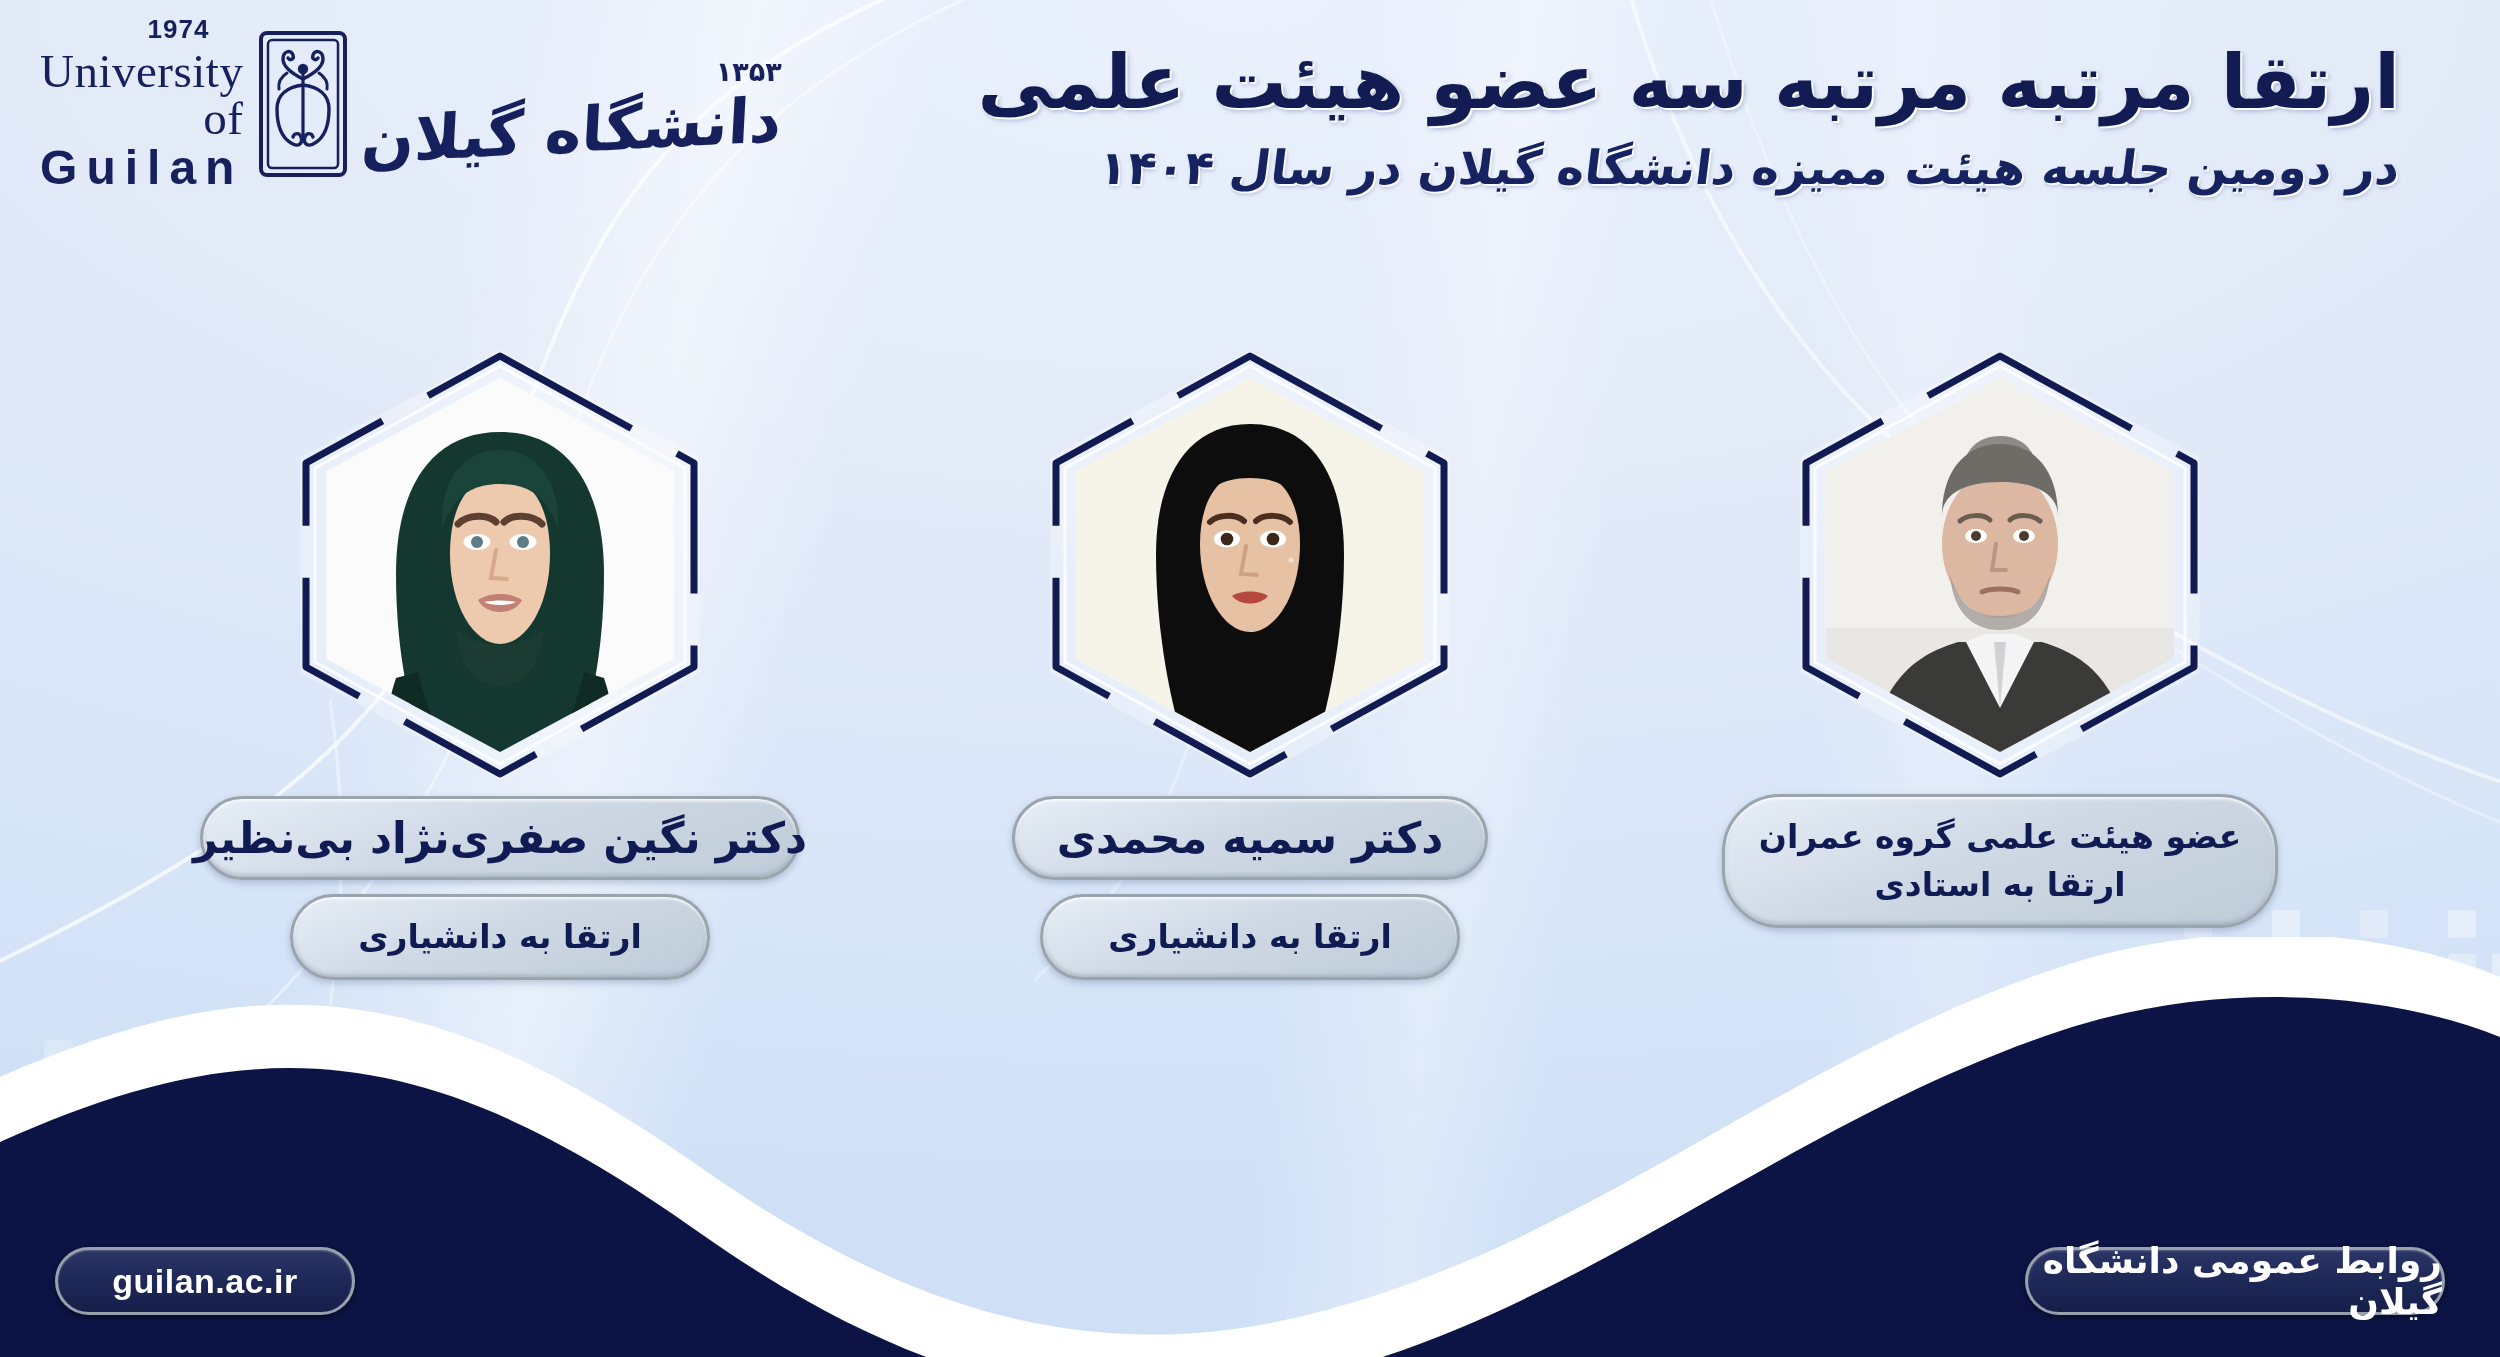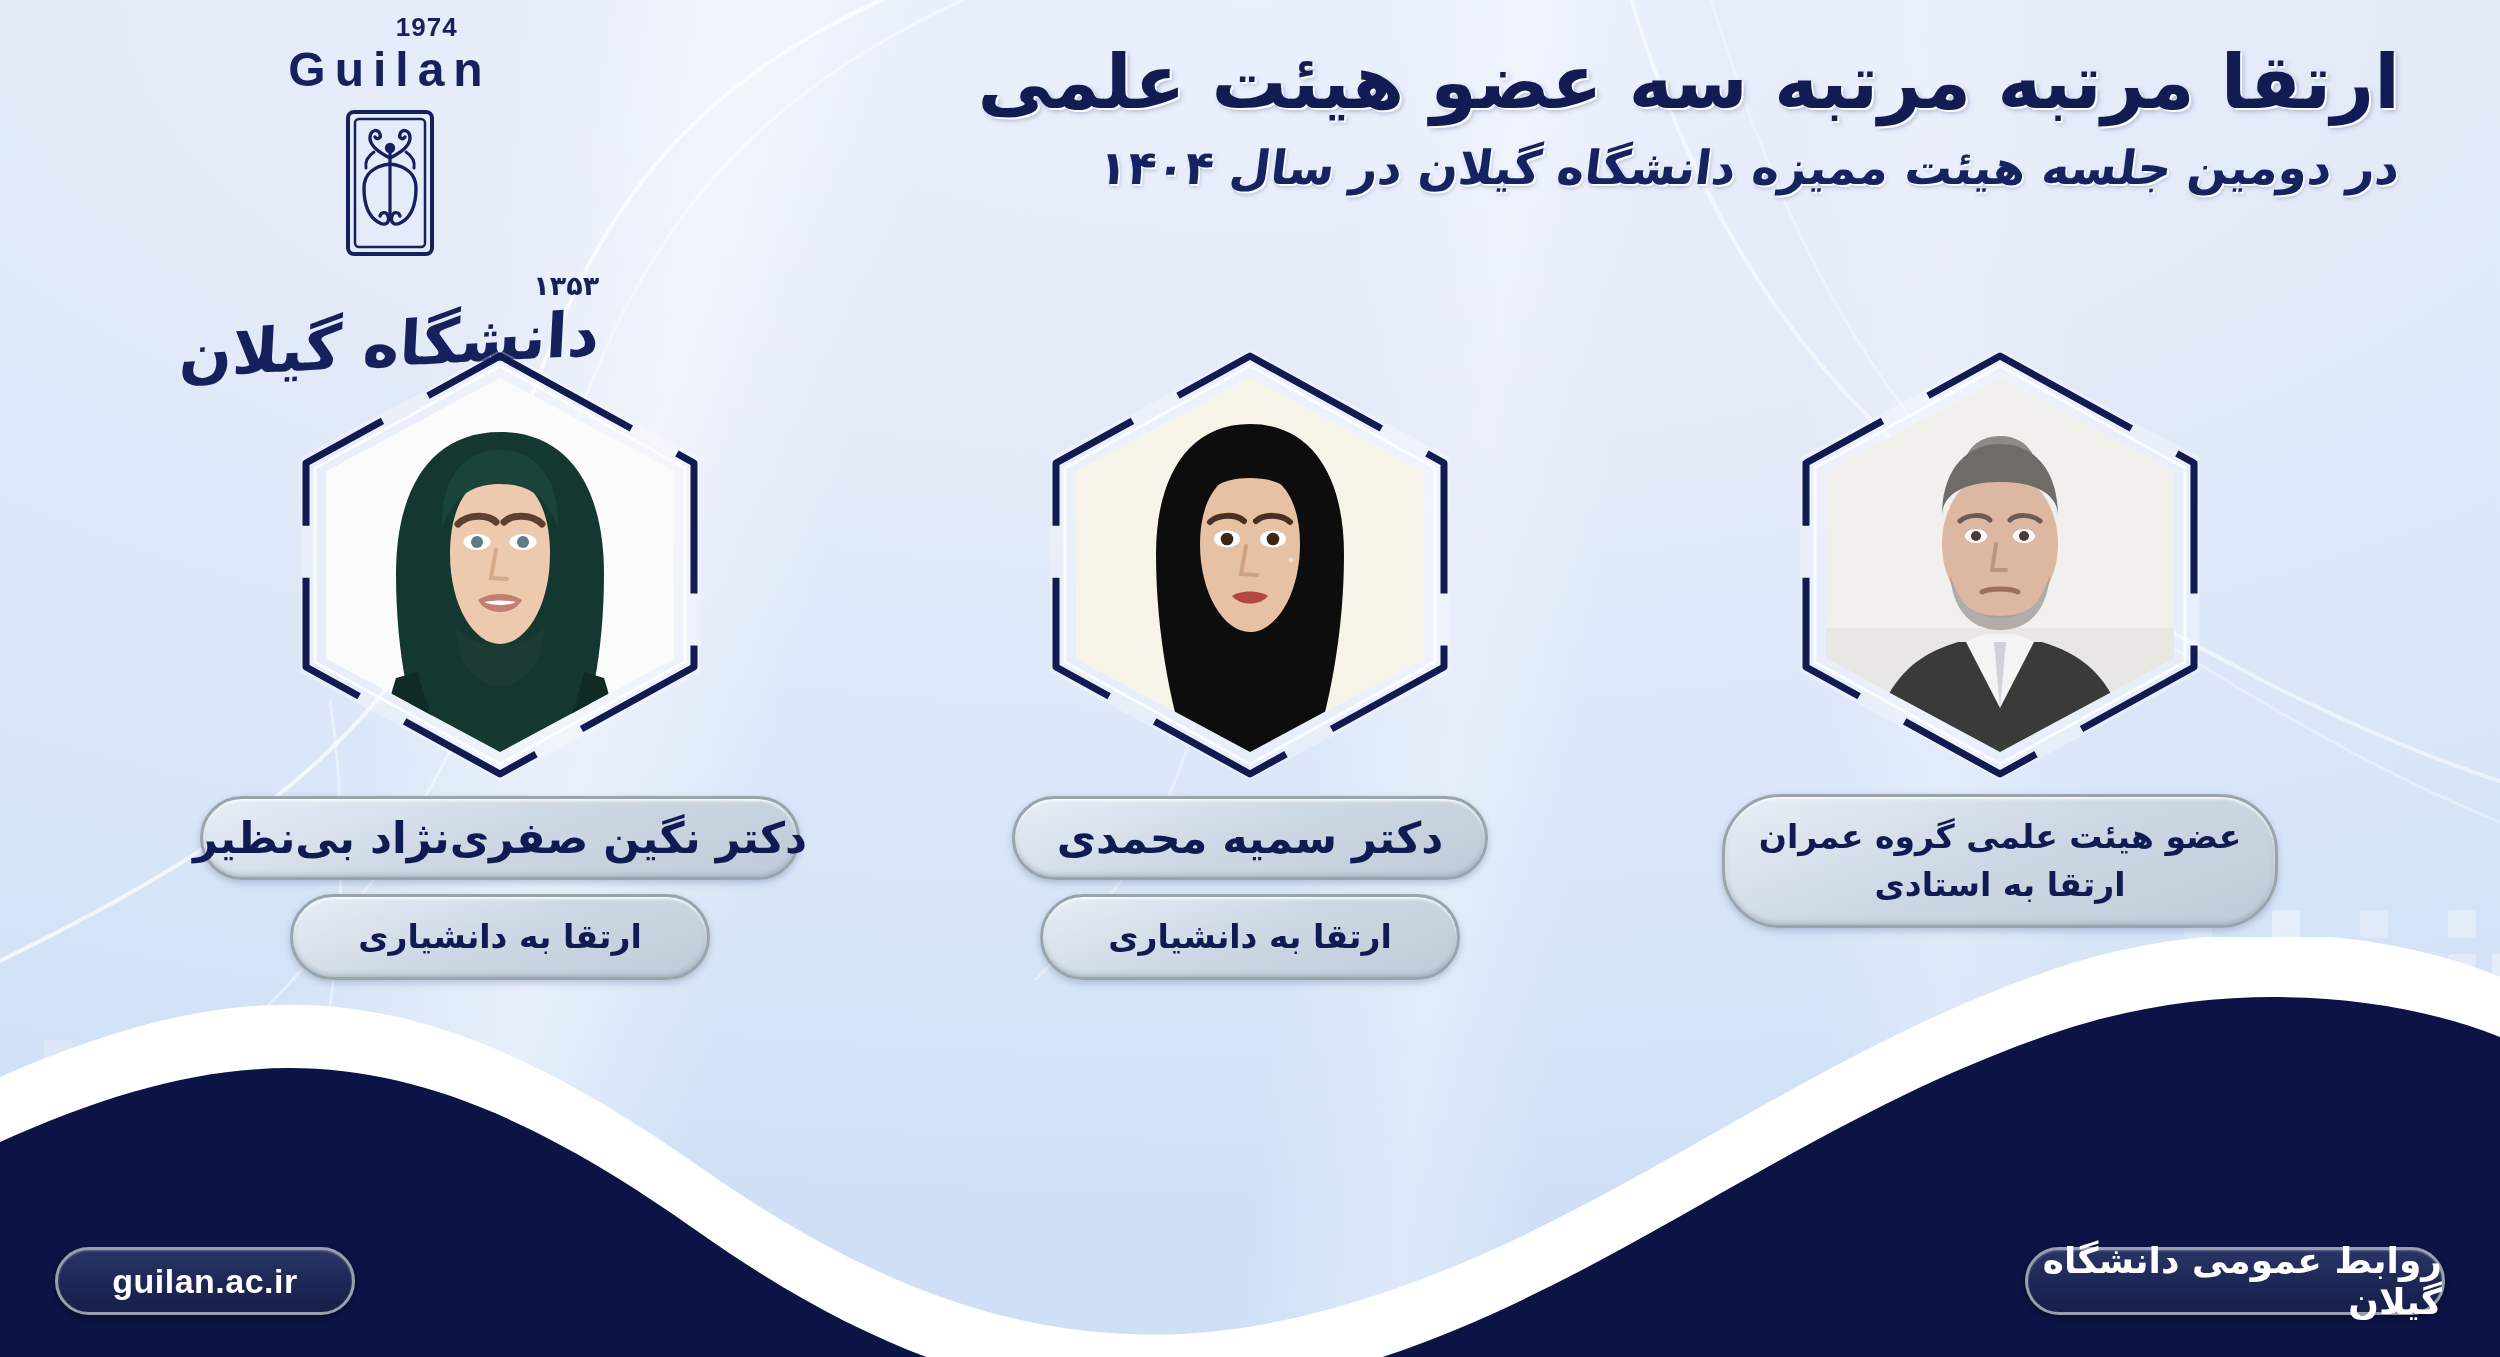--- a/index.html
+++ b/index.html
@@ -40,21 +40,20 @@
   }
 
   
   #header { position:absolute; top:0; left:0; width:2500px; height:300px; }
 
   #logo {
     position:absolute; top:14px; left:40px;
     width:700px; height:180px;
     display:flex; align-items:center; gap:14px;
     direction:ltr;
-    flex-direction:column;
   }
   .logo-en { text-align:right; color:#16205c; line-height:1; }
   .logo-year {
     font-family:"Liberation Sans",sans-serif;
     font-weight:bold; font-size:26px; letter-spacing:1px;
     margin-bottom:6px; margin-right:34px;
   }
   .logo-l1 {
     font-family:"Liberation Serif",serif;
     font-size:47px; font-weight:400; letter-spacing:.5px;
@@ -264,20 +263,21 @@
       <i style="left: 132px; top: 220px; width: 28px; height: 28px; opacity: 0.6;"></i>
       <i style="left: 176px; top: 220px; width: 28px; height: 28px; opacity: 0.7;"></i>
       <i style="left: 220px; top: 220px; width: 28px; height: 28px; opacity: 0.4;"></i>
     </div>
 
   <div id="header">
 
     <div id="logo">
       <div class="logo-en">
         <div class="logo-year">1974</div>
+        <div class="logo-l1">University of</div>
         <div class="logo-l2">Guilan</div>
       </div>
 
       <svg class="logo-mark" viewBox="0 0 92 150">
         <rect x="4" y="4" width="84" height="142" rx="6" fill="none" stroke="#16205c" stroke-width="4"></rect>
         <rect x="11" y="11" width="70" height="128" rx="4" fill="none" stroke="#16205c" stroke-width="2.5"></rect>
         <path d="M46 44 L46 112" stroke="#16205c" stroke-width="3.2" fill="none"></path>
         <circle cx="46" cy="40" r="5.2" fill="#16205c"></circle>
         <path d="M46 50 C 34 44 26 38 26 30 C 26 22 34 20 36 26 C 37.5 30.5 33 32 31 29" fill="none" stroke="#16205c" stroke-width="3.4" stroke-linecap="round"></path>
         <path d="M46 50 C 58 44 66 38 66 30 C 66 22 58 20 56 26 C 54.5 30.5 59 32 61 29" fill="none" stroke="#16205c" stroke-width="3.4" stroke-linecap="round"></path>

